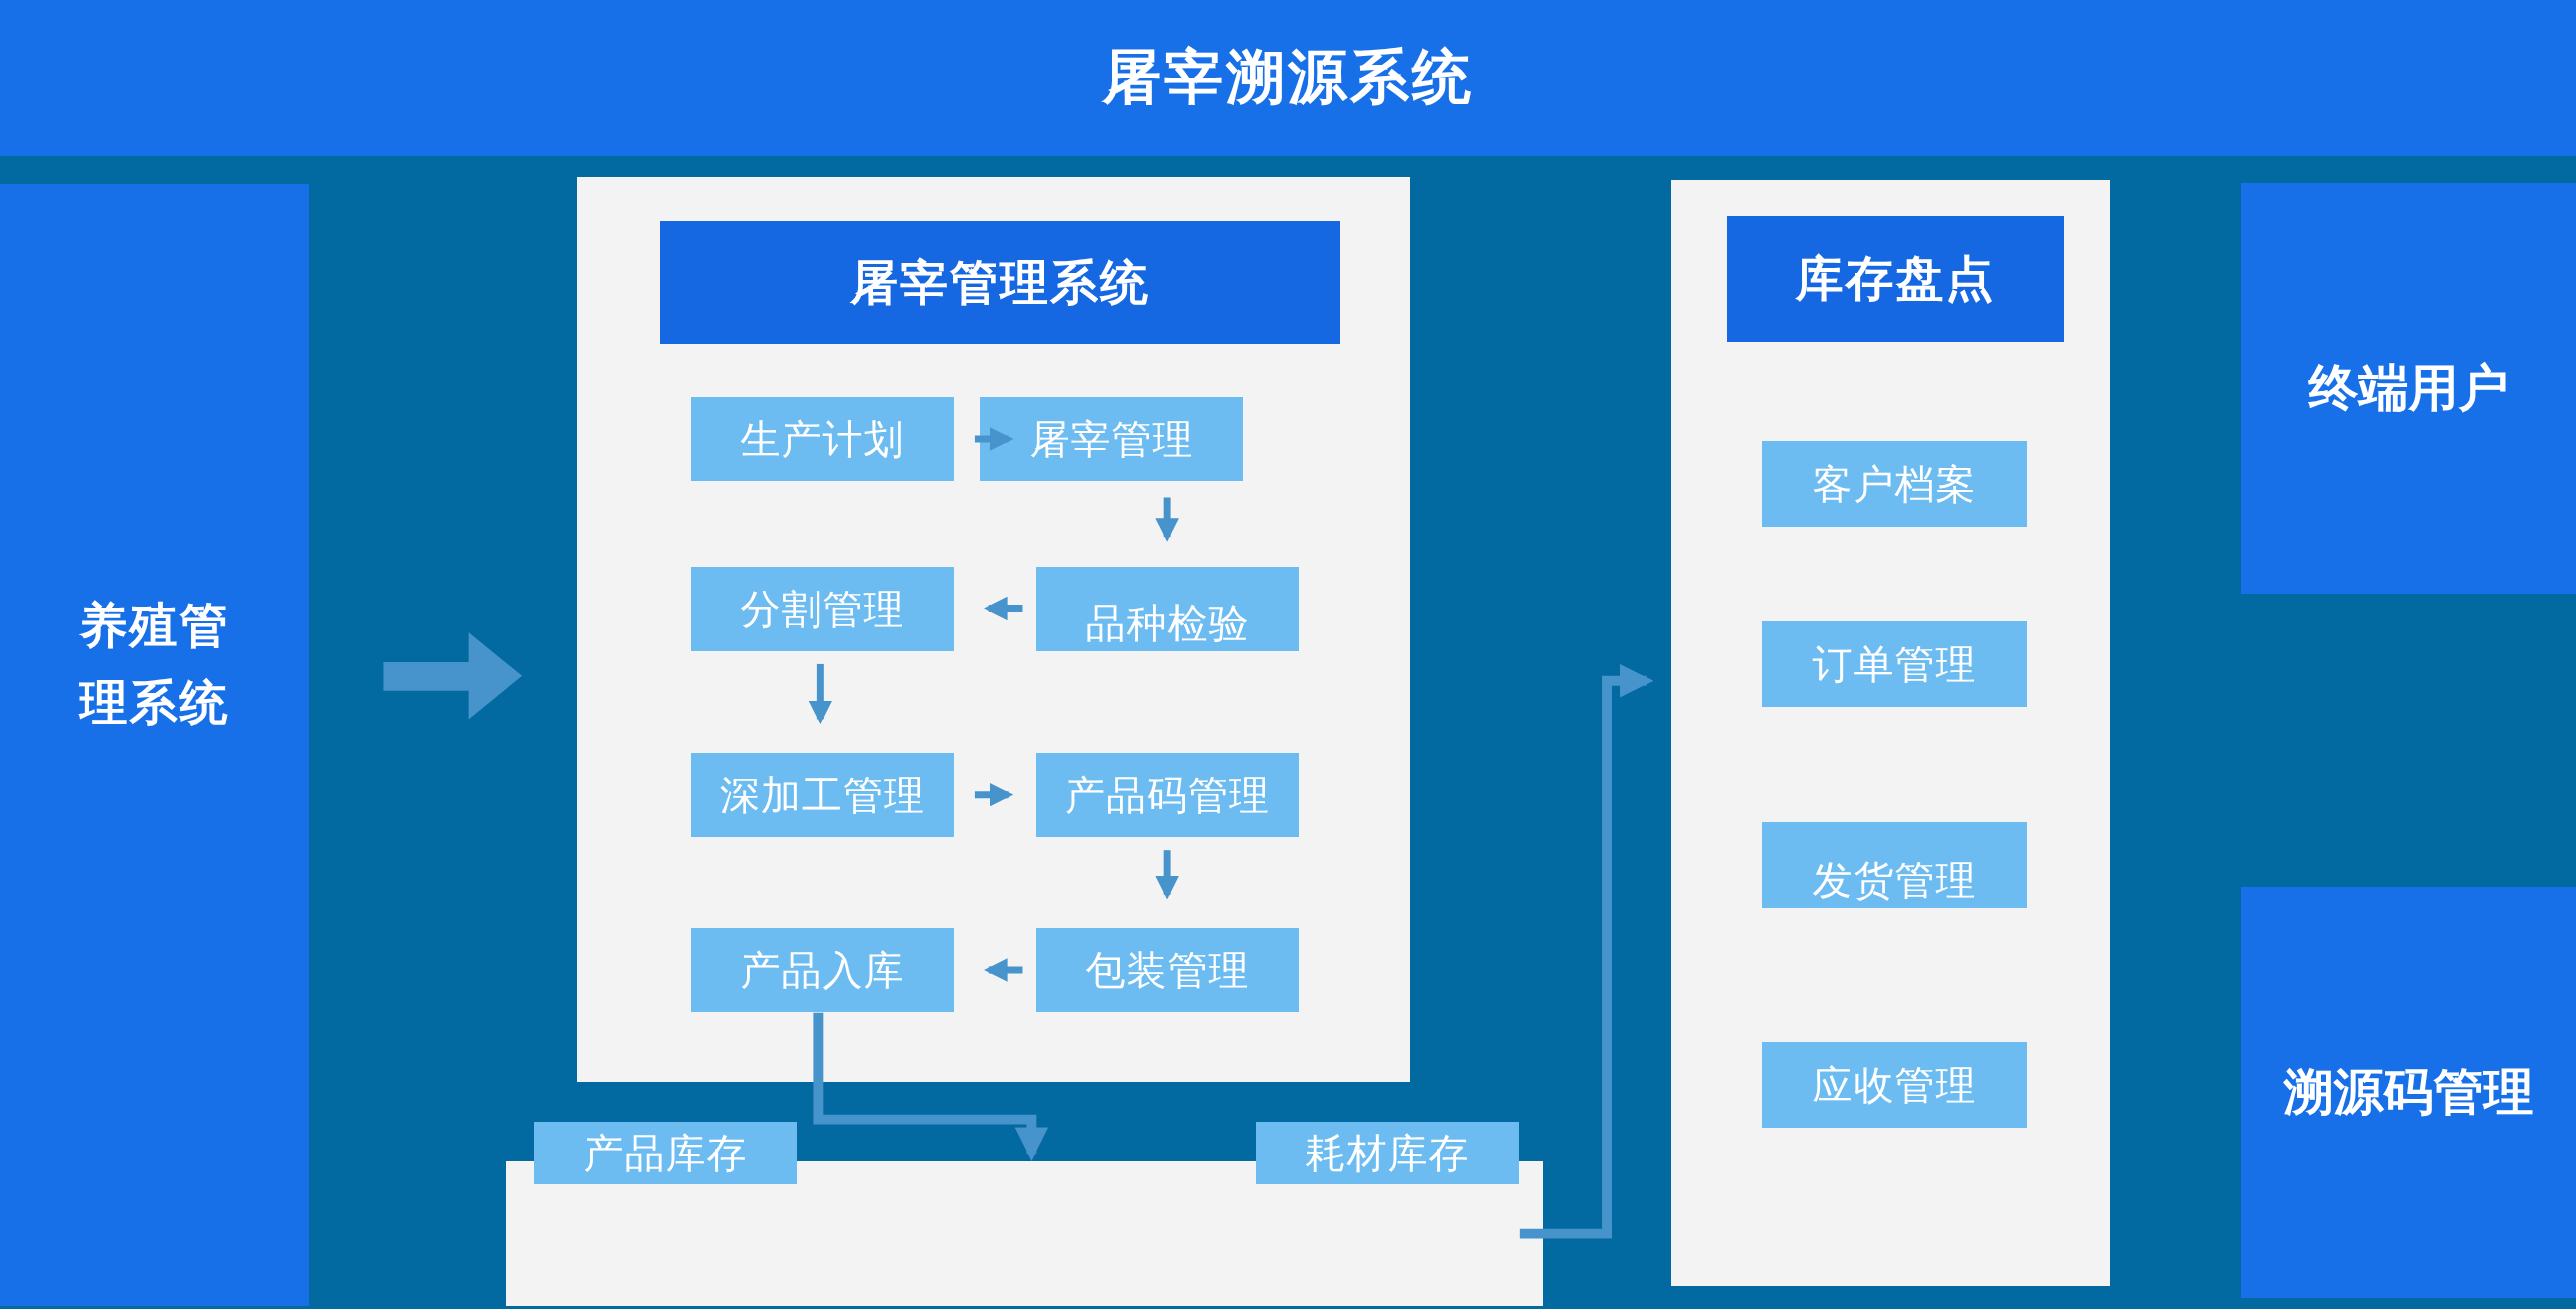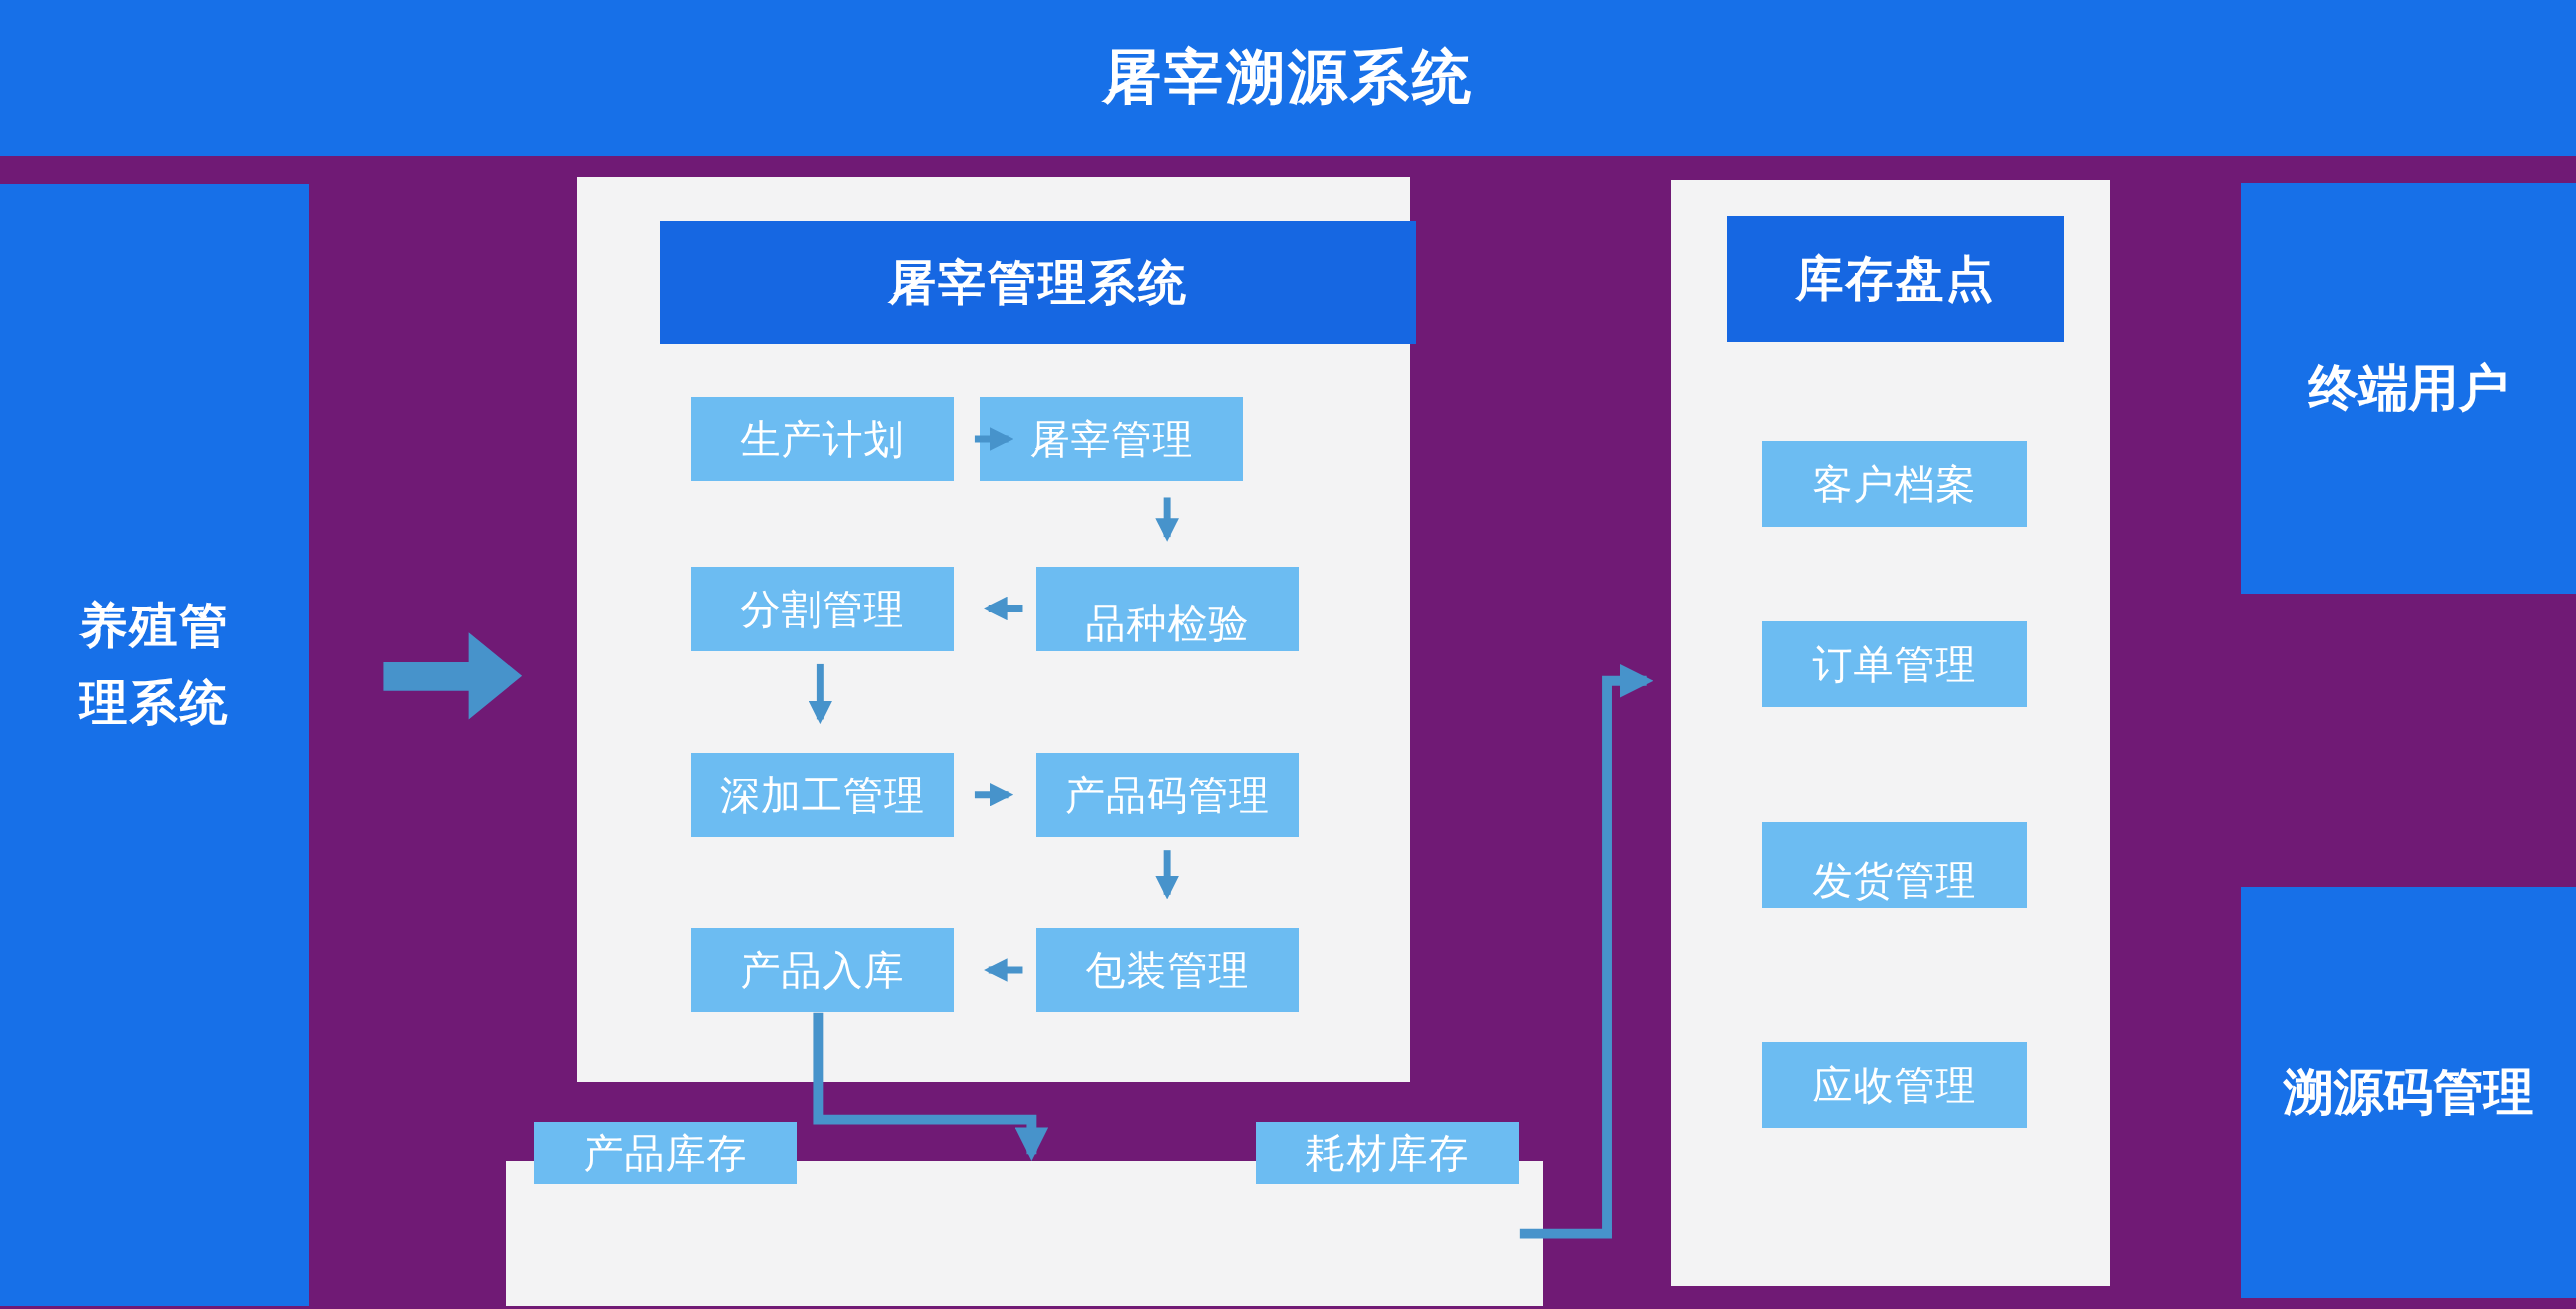--- a/index.html
+++ b/index.html
@@ -4,21 +4,21 @@
 <style>
   html, body {
     margin: 0;
     padding: 0;
     background: #000000;
   }
   #canvas {
     position: relative;
     width: 2576px;
     height: 1310px;
-    background: #701a75;
+    background: #0369a1;
     overflow: hidden;
     font-family: "Liberation Sans", "DejaVu Sans", sans-serif;
   }
   .abs { position: absolute; }
   .flexc {
     display: flex;
     align-items: center;
     justify-content: center;
   }
   
@@ -65,21 +65,21 @@
     font-size: 48px;
     line-height: 77px;
     letter-spacing: 2px;
   }
   #slaughter-panel {
     left: 577px; top: 177px;
     width: 833px; height: 905px;
   }
   #slaughter-header {
     left: 660px; top: 221px;
-    width: 756px; height: 123px;
+    width: 680px; height: 123px;
   }
   .flow-box { width: 263px; height: 84px; }
   #box-production     { left: 691px;  top: 397px; }
   #box-slaughter      { left: 980px; top: 397px; }
   #box-cutting        { left: 691px;  top: 567px; }
   #box-breed          { left: 1036px; top: 567px; align-items: flex-end; }
   #box-deep           { left: 691px;  top: 753px; }
   #box-productcode    { left: 1036px; top: 753px; }
   #box-inbound        { left: 691px;  top: 928px; }
   #box-packaging      { left: 1036px; top: 928px; }

